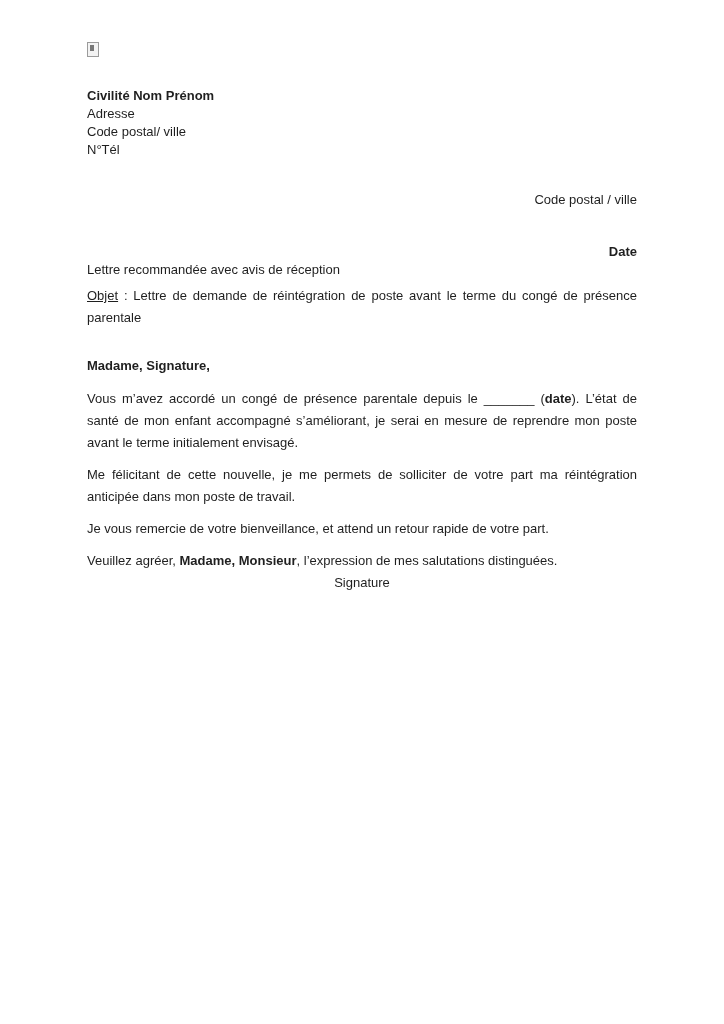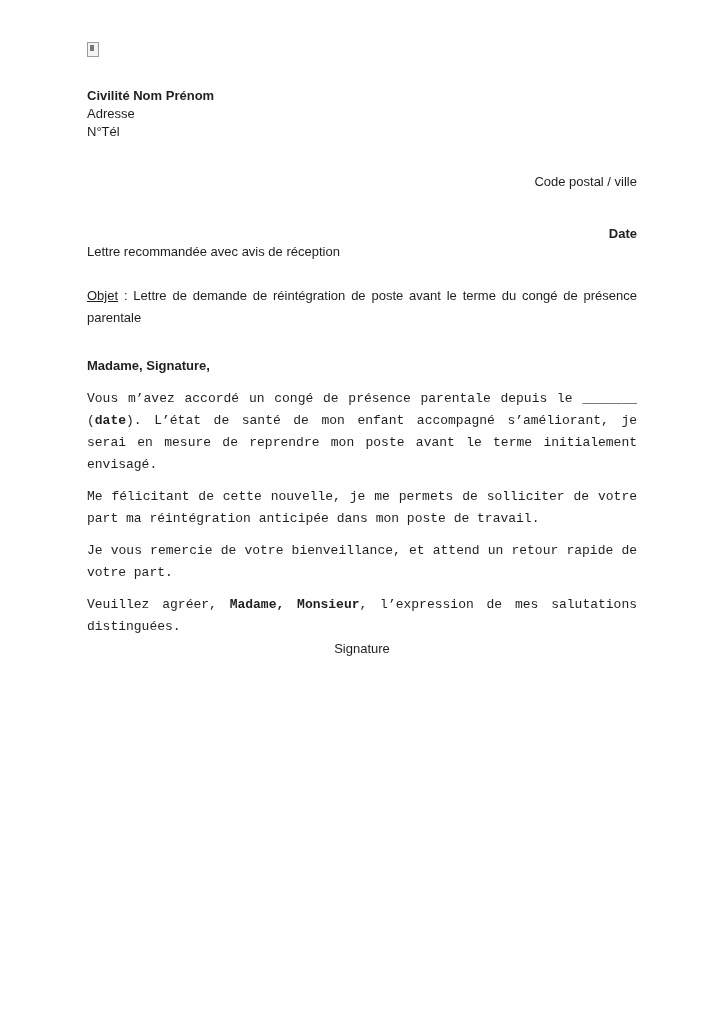--- a/index.html
+++ b/index.html
@@ -39,36 +39,37 @@
   .ph-icon.bottom {
     position: absolute;
     left: 87px;
     top: 951px;
   }
 
   .sender   { margin-top: 30px; line-height: 18px; }
   .recipient{ margin-top: 32px; line-height: 18px; text-align: right; }
   .date-line{ margin-top: 34px; line-height: 18px; text-align: right; font-weight: bold; }
   .delivery { line-height: 18px; }
-  .subject  { margin: 24px 0 0 0; line-height: 22px; text-align: justify; }
+  .subject  { margin: 6px 0 0 0; line-height: 22px; text-align: justify; }
   .salutation { margin-top: 26px; line-height: 22px; font-weight: bold; }
-  p.body-par { margin: 10px 0 0 0; line-height: 22px; text-align: justify; font-family: Liberation Mono, monospace; }
+  p.body-par { margin: 10px 0 0 0; line-height: 22px; text-align: justify; }
   p.body-par.first { margin-top: 11px; }
   .signature { line-height: 22px; text-align: center; }
 </style>
 </head>
 <body>
 
 <div class="page">
 
   <span class="ph-icon top"></span>
 
   <div class="sender">
     <div class="bold">Civilité Nom Prénom</div>
     <div>Adresse</div>
+    <div>Code postal/ ville</div>
     <div>N°Tél</div>
   </div>
 
   <div class="recipient">
     <div>Code postal / ville</div>
   </div>
 
   <div class="date-line">Date</div>
 
   <div class="delivery">Lettre recommandée avec avis de réception</div>

